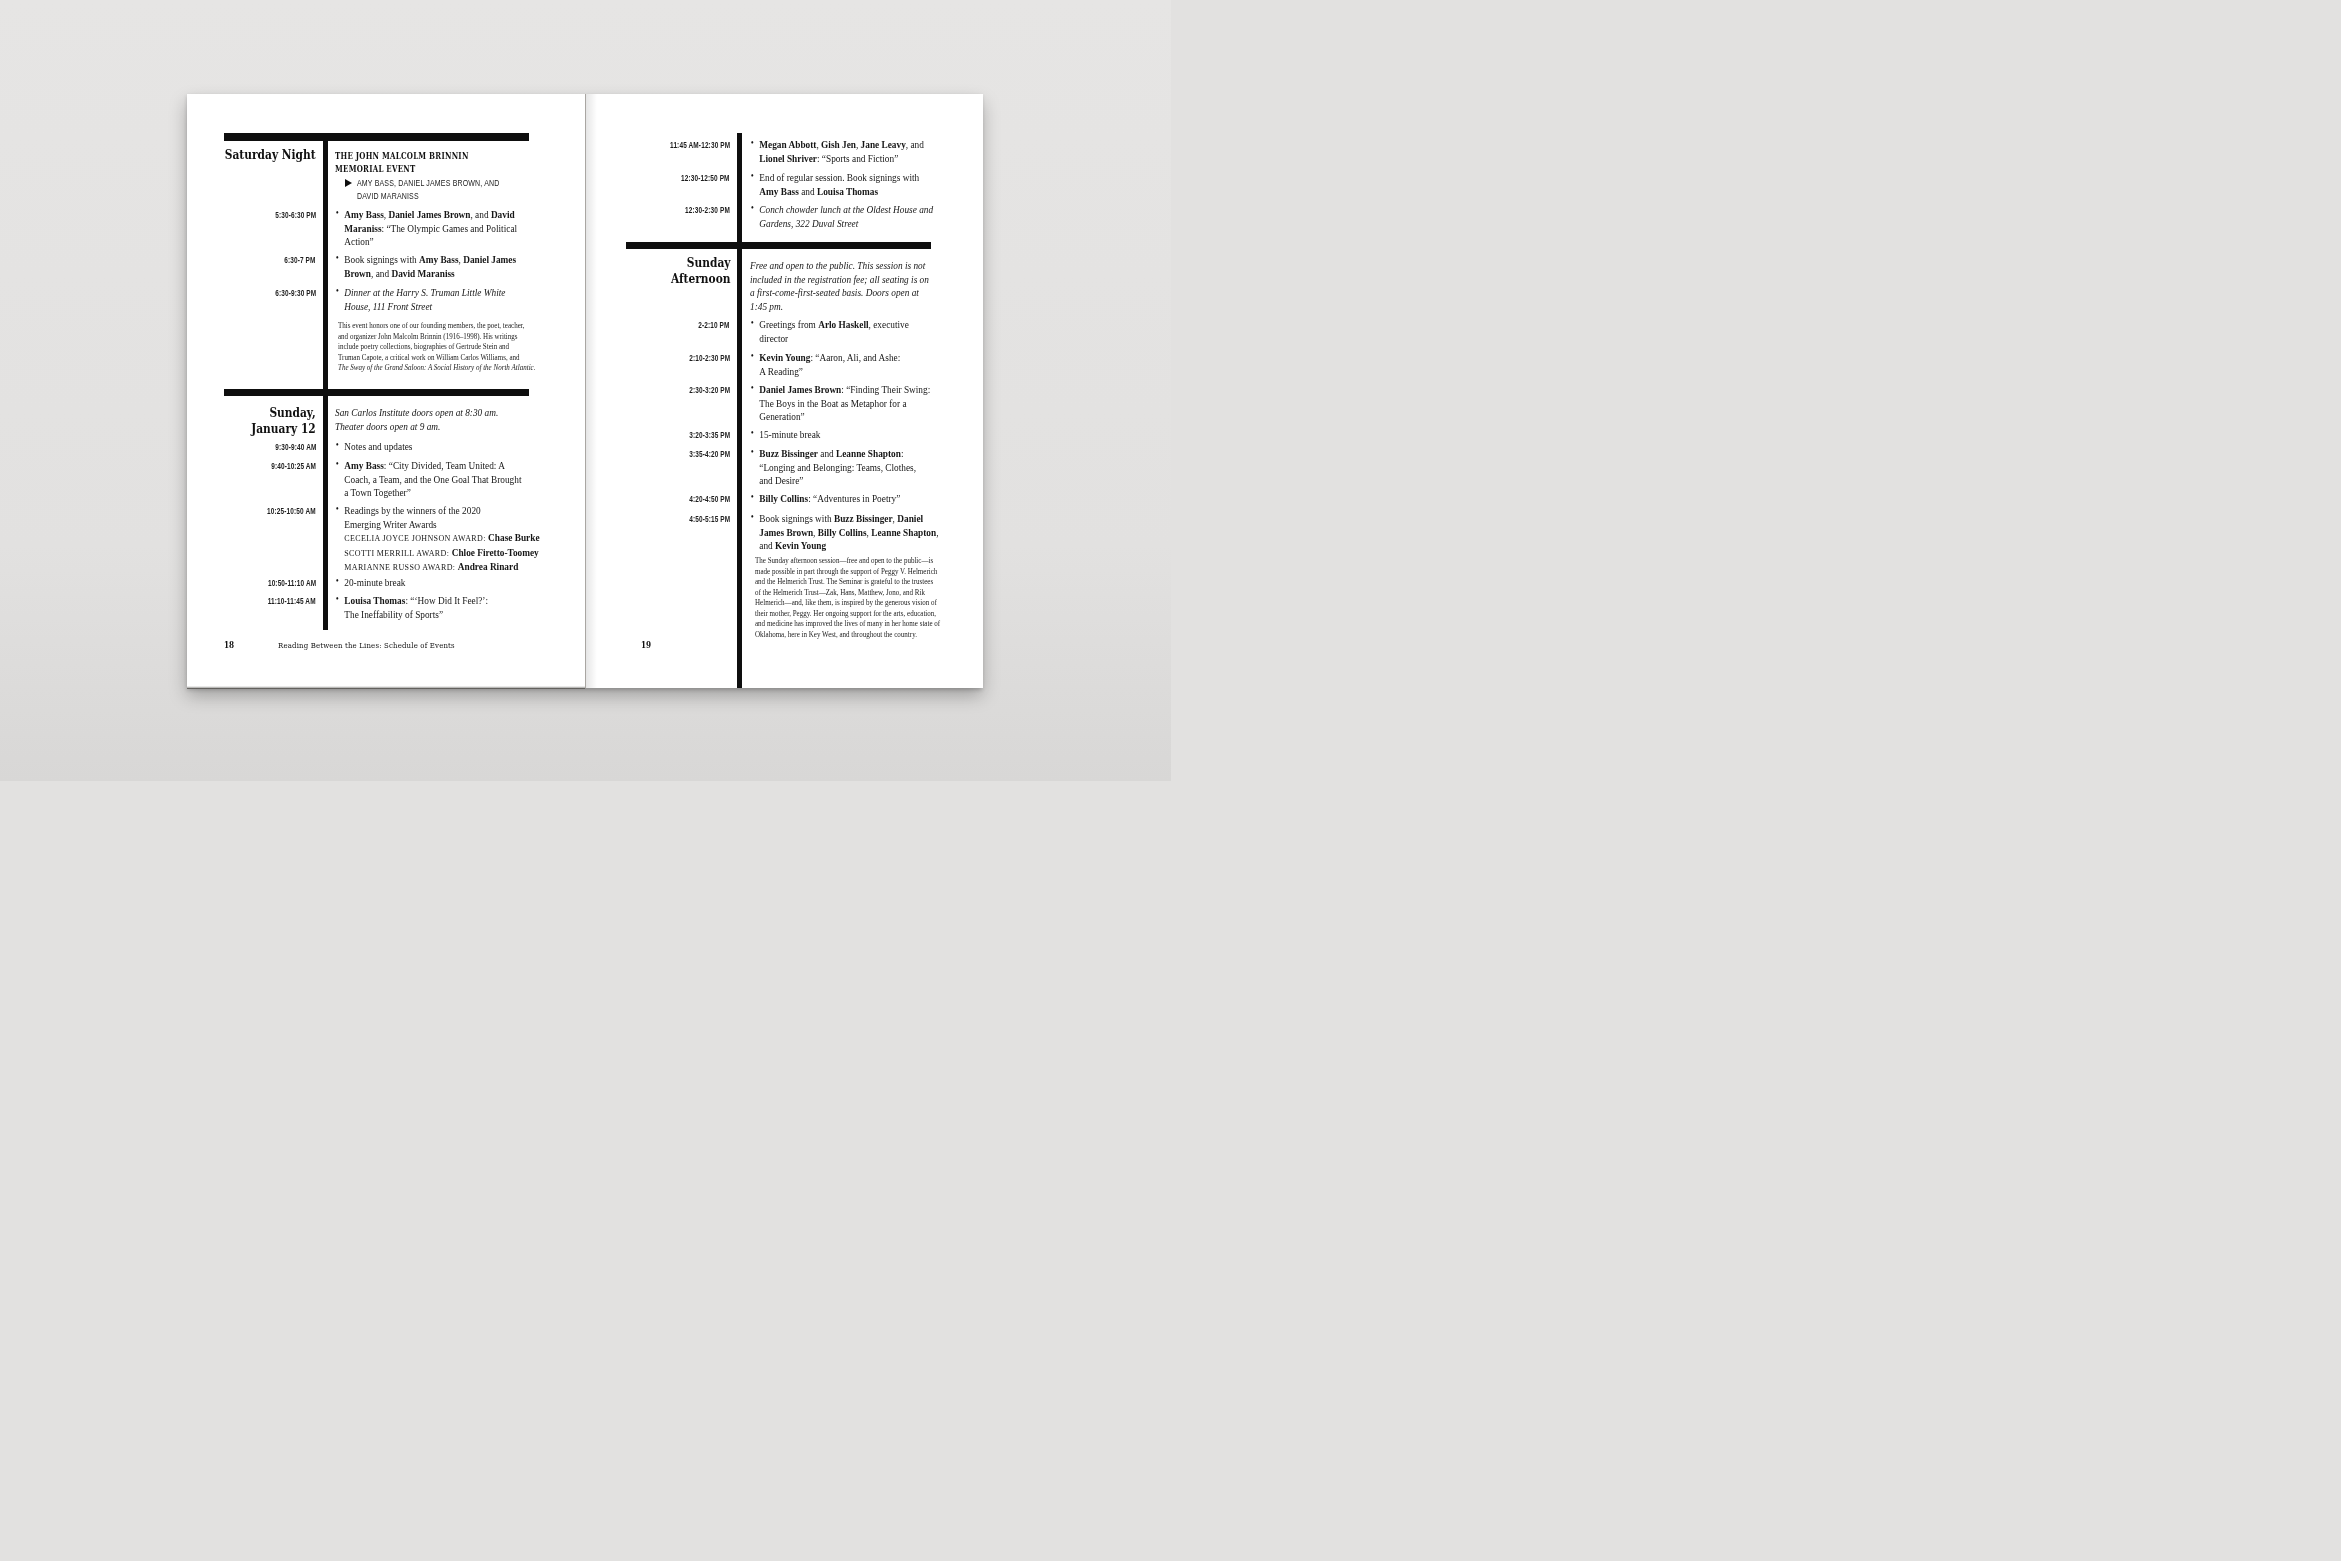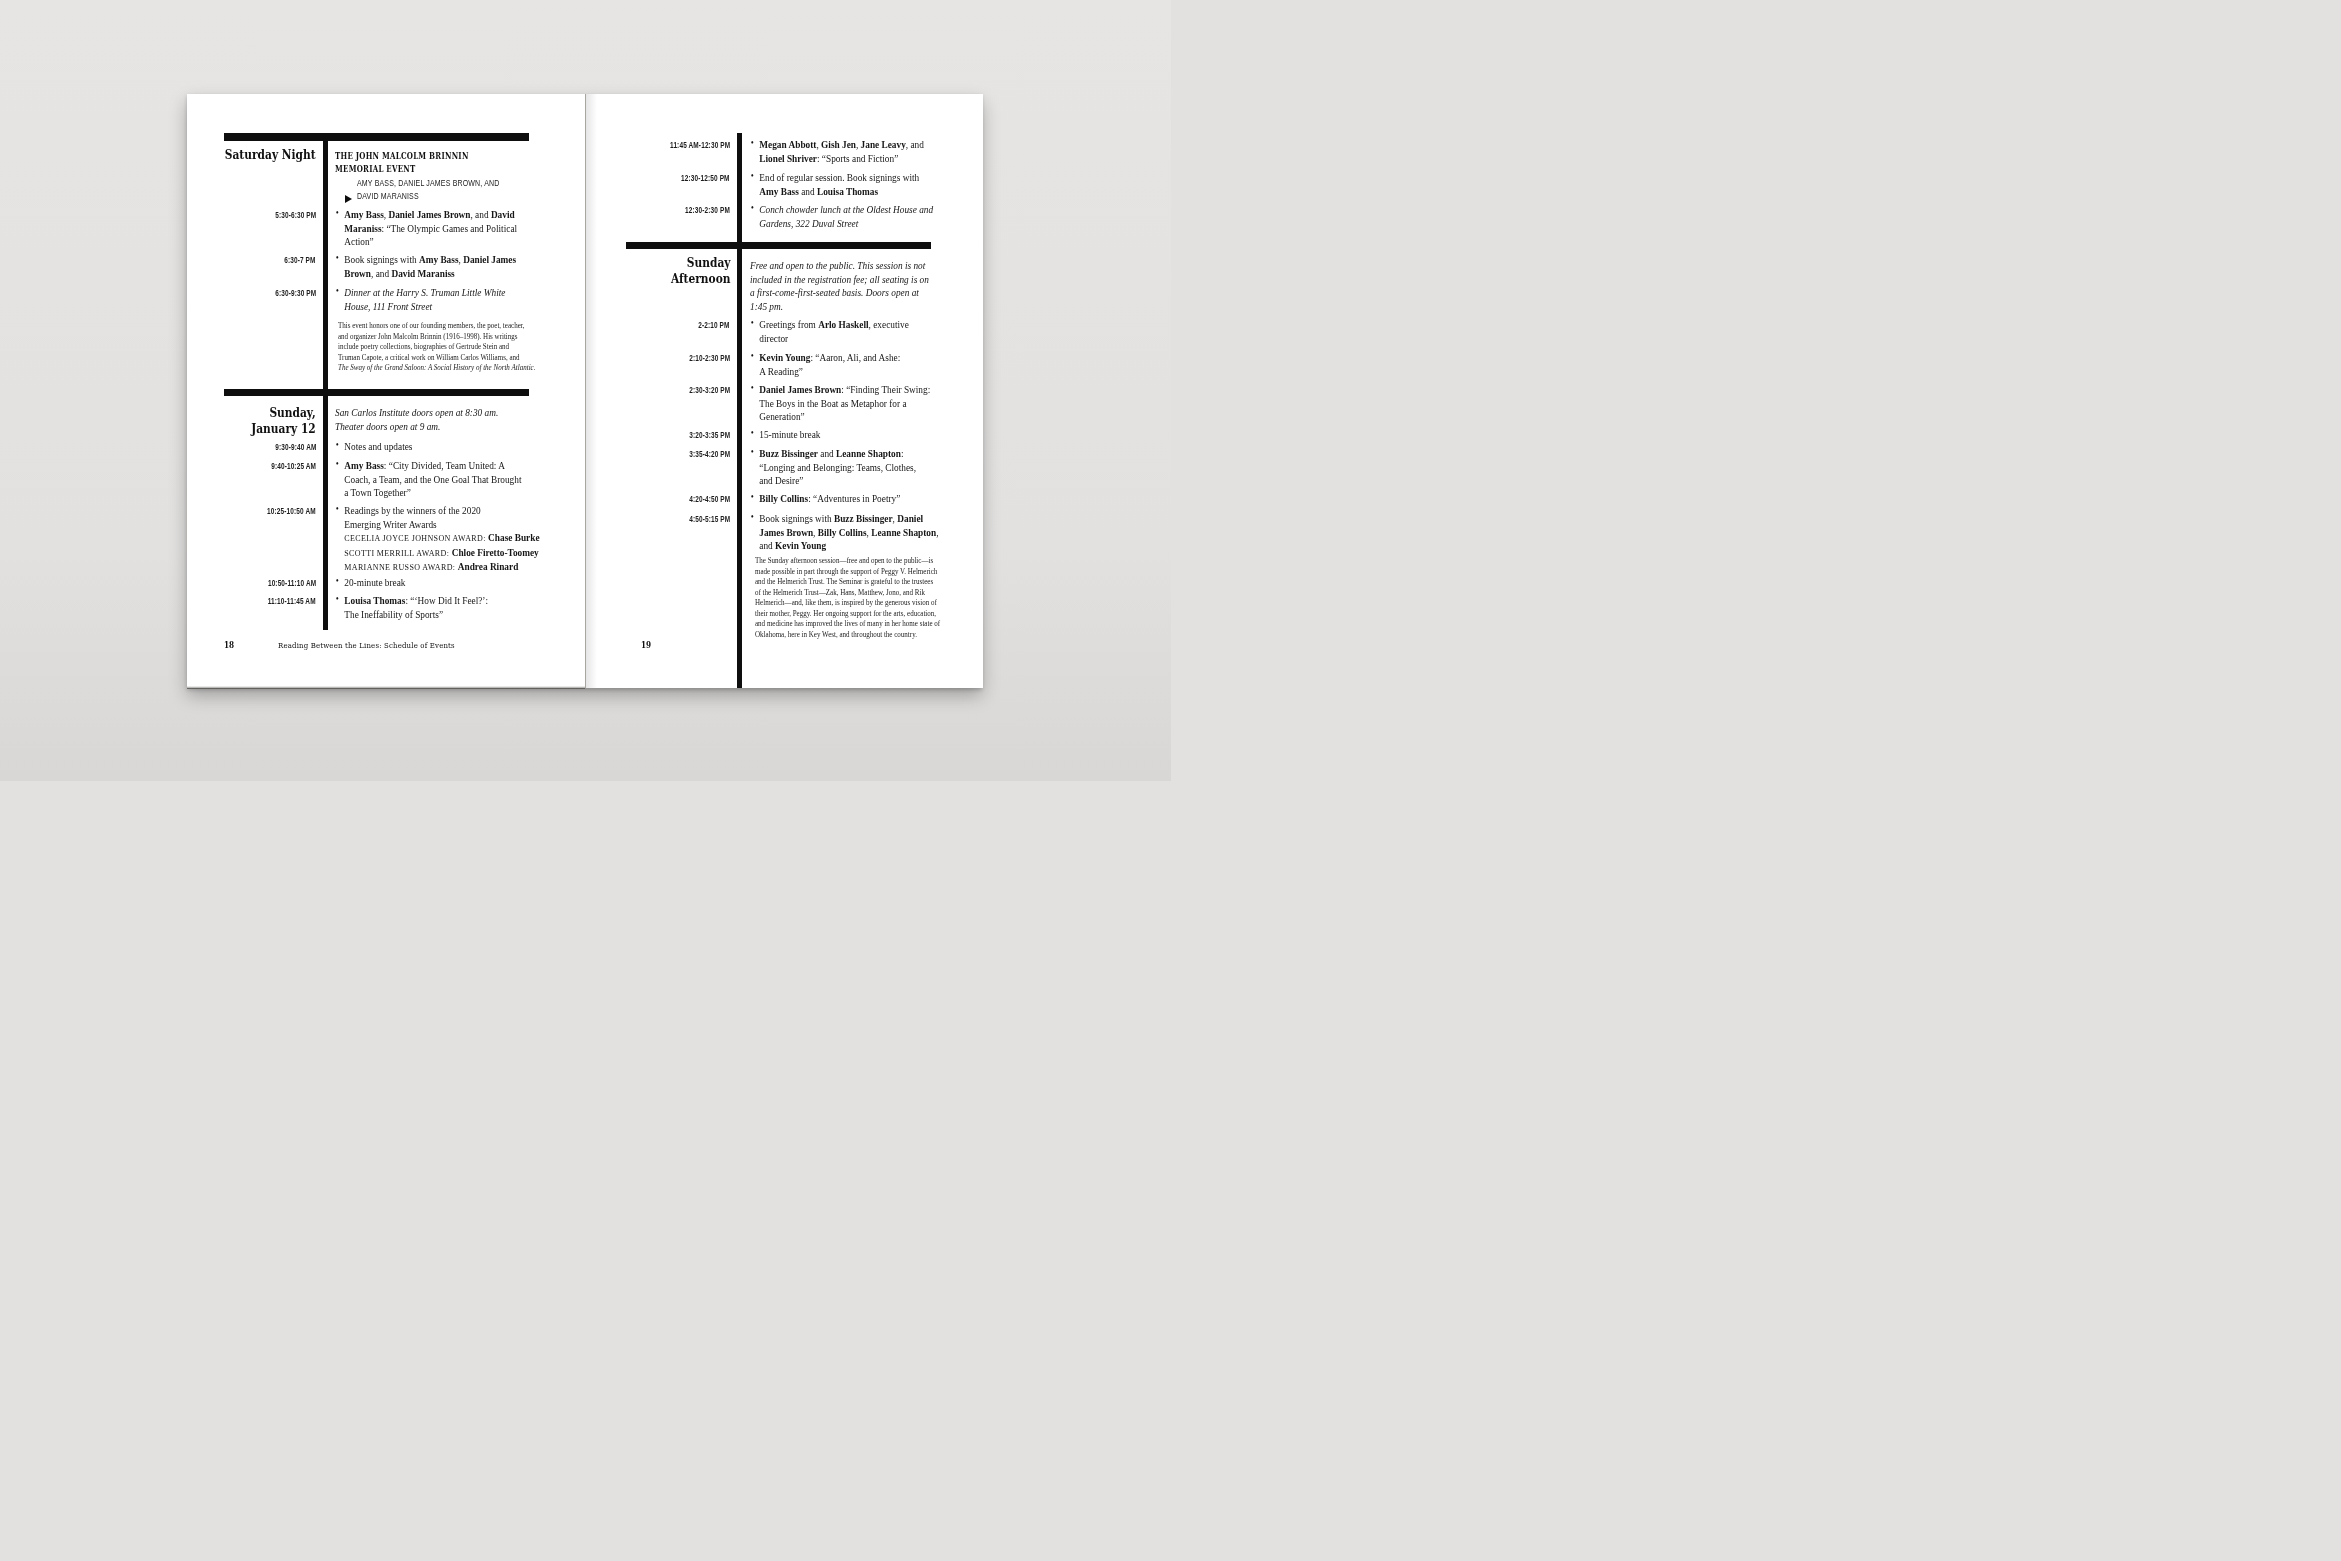--- a/index.html
+++ b/index.html
@@ -75,21 +75,21 @@
   }
   .page-left  .note{left:151px;}
   .page-right .note{left:169px;}
 
   .event-title{
     position:absolute;left:148px;white-space:nowrap;
     font-family:"DejaVu Serif", serif;font-weight:bold;
     font-size:8.6px;line-height:12.8px;letter-spacing:0.3px;
     transform:scaleX(0.82);transform-origin:0 0;color:#111;
   }
-  .speakers{position:absolute;left:158px;display:flex;align-items:flex-end;}
+  .speakers{position:absolute;left:158px;display:flex;}
   .speakers .tri{
     width:0;height:0;margin:2.3px 4.7px 0 0;
     border-left:7px solid #0e0e0e;border-top:4.3px solid transparent;border-bottom:4.3px solid transparent;
   }
   .speakers .sp-lines{
     font-family:"Liberation Sans", sans-serif;font-size:9px;line-height:13px;
     letter-spacing:0.2px;white-space:nowrap;color:#1c1c1c;
     transform:scaleX(0.78);transform-origin:0 0;
   }
 

